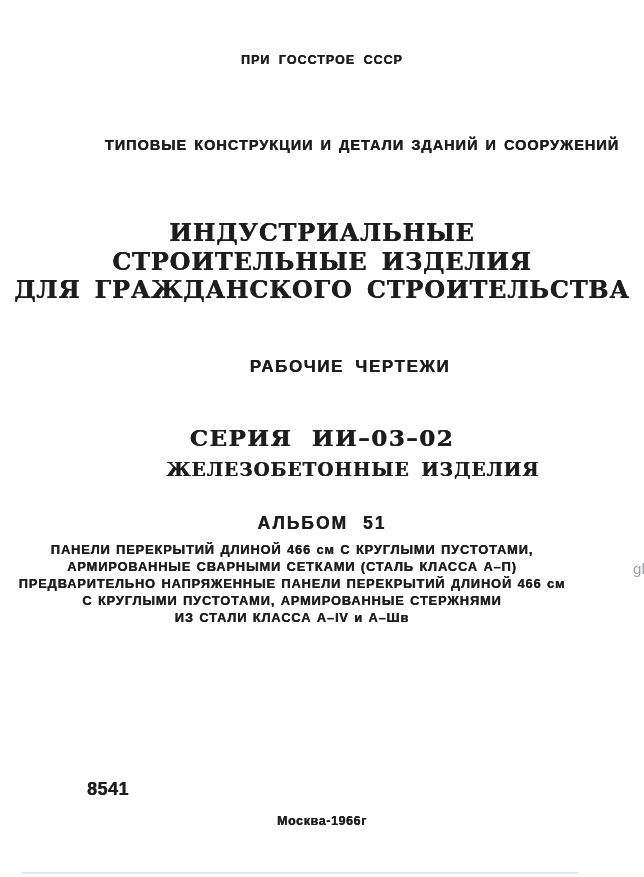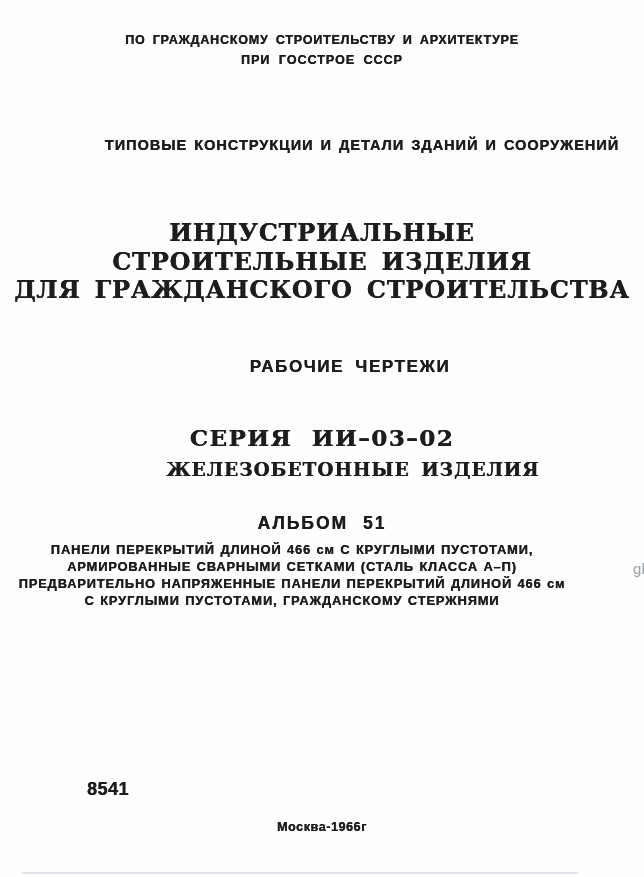--- a/index.html
+++ b/index.html
@@ -134,39 +134,37 @@
     font-size: 18px;
     font-weight: bold;
     letter-spacing: 0.5px;
     margin-left: 32px;
   }
   .imprint {
     top: 814px;
     font-size: 12.5px;
     font-weight: bold;
     letter-spacing: 0.6px;
-    margin-top: 6px;
   }
   .scan-edge-bottom {
     position: absolute;
     left: 22px;
     top: 872px;
     width: 556px;
     height: 2px;
     background: #c6cfdd;
     opacity: 0.55;
     border-radius: 1px;
   }
 </style>
 </head>
 <body>
 
 <div class="page">
 
-  <div class="line ink org-line1">ПО ГРАЖДАНСКОМУ СТРОИТЕЛЬСТВУ И АРХИТЕКТУРЕ</div>
 
   <div class="line ink org-line2">ПРИ ГОССТРОЕ СССР</div>
 
   <div class="line ink doc-type">ТИПОВЫЕ КОНСТРУКЦИИ И ДЕТАЛИ ЗДАНИЙ И СООРУЖЕНИЙ</div>
 
   <div class="main-title ink">
     <span class="desc-line" style="display:block">ИНДУСТРИАЛЬНЫЕ</span>
     <span class="desc-line" style="display:block">СТРОИТЕЛЬНЫЕ ИЗДЕЛИЯ</span>
     <span class="desc-line" style="display:block">ДЛЯ ГРАЖДАНСКОГО СТРОИТЕЛЬСТВА</span>
   </div>
@@ -176,21 +174,22 @@
   <div class="line ink series-code">СЕРИЯ ИИ–03–02</div>
 
   <div class="line ink series-name">ЖЕЛЕЗОБЕТОННЫЕ ИЗДЕЛИЯ</div>
 
   <div class="line ink album-title">АЛЬБОМ 51</div>
 
   <div class="album-contents ink">
     <span class="desc-line">ПАНЕЛИ ПЕРЕКРЫТИЙ ДЛИНОЙ 466 см С КРУГЛЫМИ ПУСТОТАМИ,</span>
     <span class="desc-line">АРМИРОВАННЫЕ СВАРНЫМИ СЕТКАМИ (СТАЛЬ КЛАССА А–П)</span>
     <span class="desc-line">ПРЕДВАРИТЕЛЬНО НАПРЯЖЕННЫЕ ПАНЕЛИ ПЕРЕКРЫТИЙ ДЛИНОЙ 466 см</span>
-    <span class="desc-line">С КРУГЛЫМИ ПУСТОТАМИ, ГРАЖДАНСКОМУ СТЕРЖНЯМИ</span>
+    <span class="desc-line">С КРУГЛЫМИ ПУСТОТАМИ, АРМИРОВАННЫЕ СТЕРЖНЯМИ</span>
+    <span class="desc-line">ИЗ СТАЛИ КЛАССА А–IV и А–Шв</span>
   </div>
 
   <div class="watermark">gbi22.ru</div>
 
   <div class="order-number ink">8541</div>
 
   <div class="line ink imprint">Москва-1966г</div>
 
   <div class="scan-edge-bottom"></div>
 

